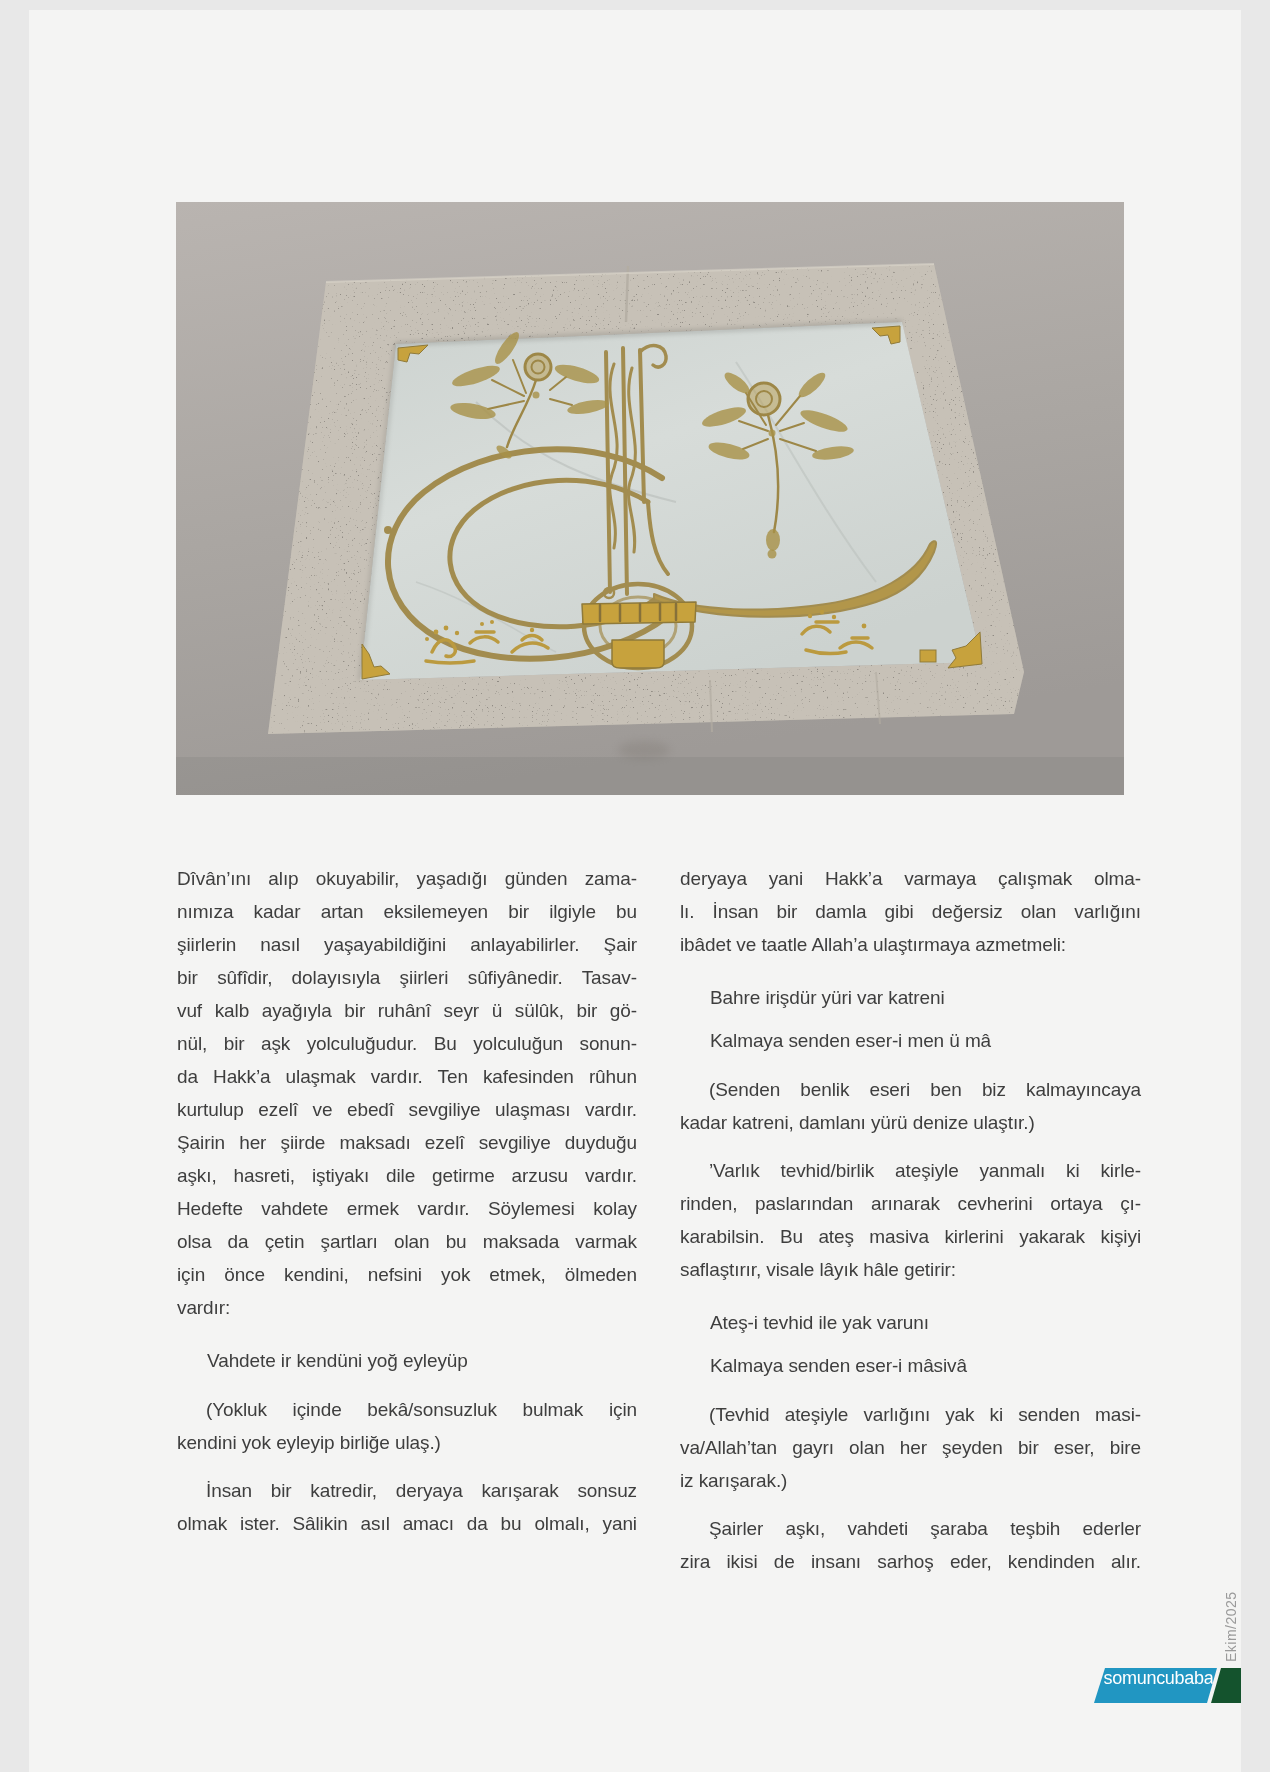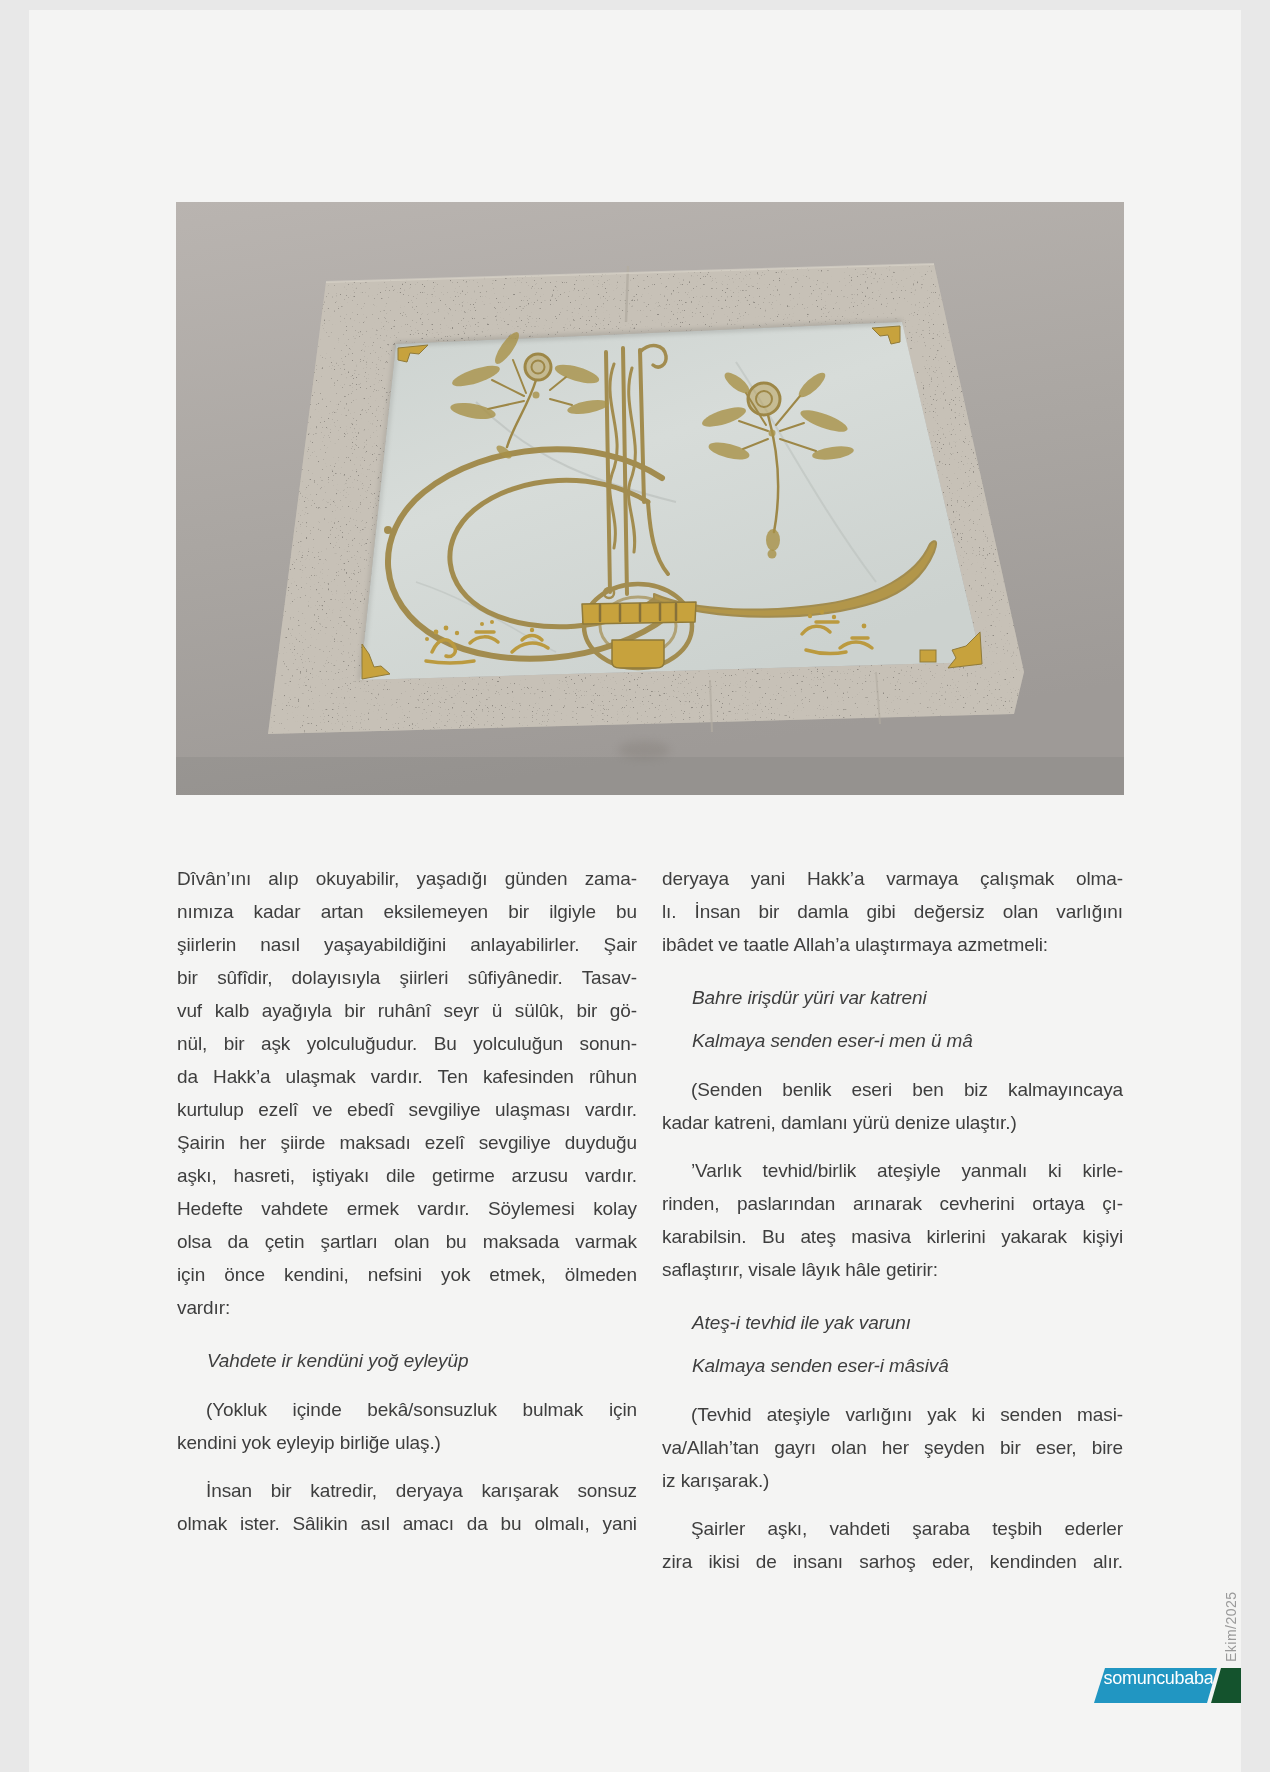--- a/index.html
+++ b/index.html
@@ -18,26 +18,26 @@
   .photo{
     position:absolute;left:147px;top:192px;width:948px;height:593px;
   }
   .photo svg{display:block;width:948px;height:593px;}
   
   .columns{
     position:absolute;left:148px;top:852px;width:946px;
   }
   .col{position:absolute;top:0;}
   .col-left{left:0;width:460px;}
-  .col-right{left:485px;width:461px;}
+  .col-right{left:503px;width:461px;}
   .para{margin:0 0 15px 0;font-size:19px;font-weight:300;letter-spacing:-0.1px;}
   .para.body .line{display:block;line-height:33px;text-align:justify;}
   .para.body .line.j{text-align-last:justify;}
   .para.indent .line:first-child{text-indent:29px;}
-  .para.verse{margin:7px 0 11px 30px;font-style:italic;}
+  .para.verse{margin:7px 0 11px 30px;}
   .para.verse .line{display:block;line-height:43px;text-align:left;}
   
   .edition{
     position:absolute;left:1194px;top:1564px;width:20px;height:88px;
     writing-mode:vertical-rl;transform:rotate(180deg);
     font-size:14px;letter-spacing:0.5px;color:#9a9a9a;
     text-align:left;
   }
   .badge-blue{
     position:absolute;left:1065px;top:1658px;width:123px;height:35px;

